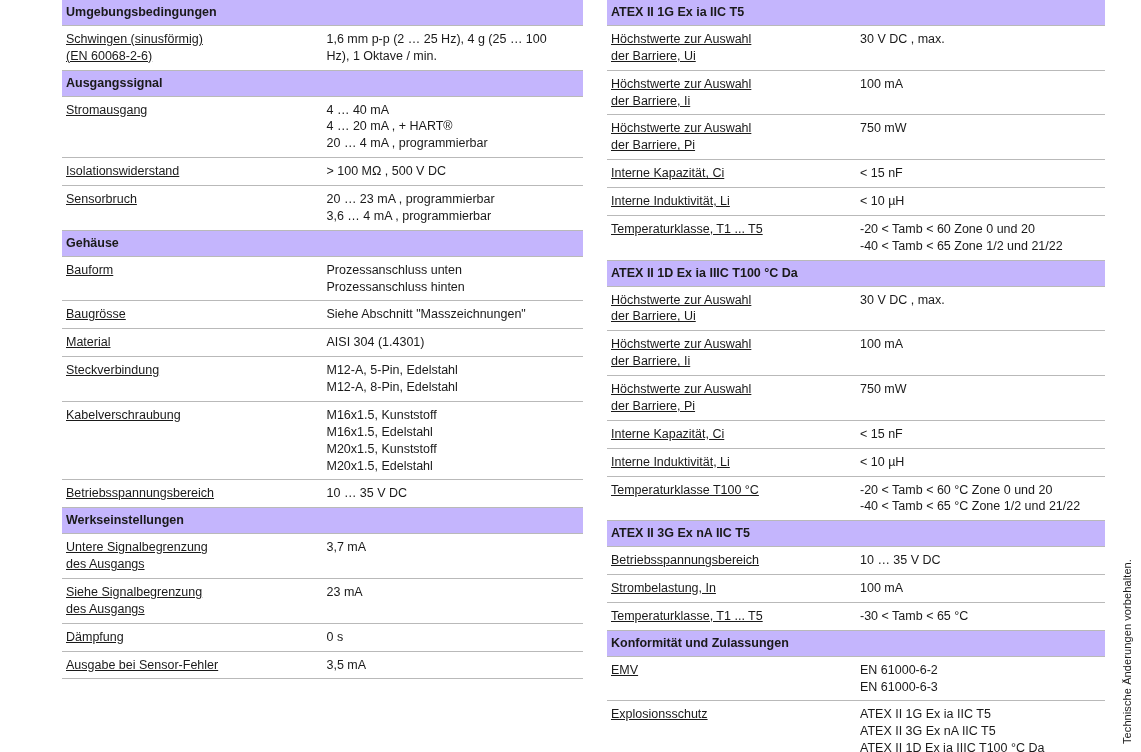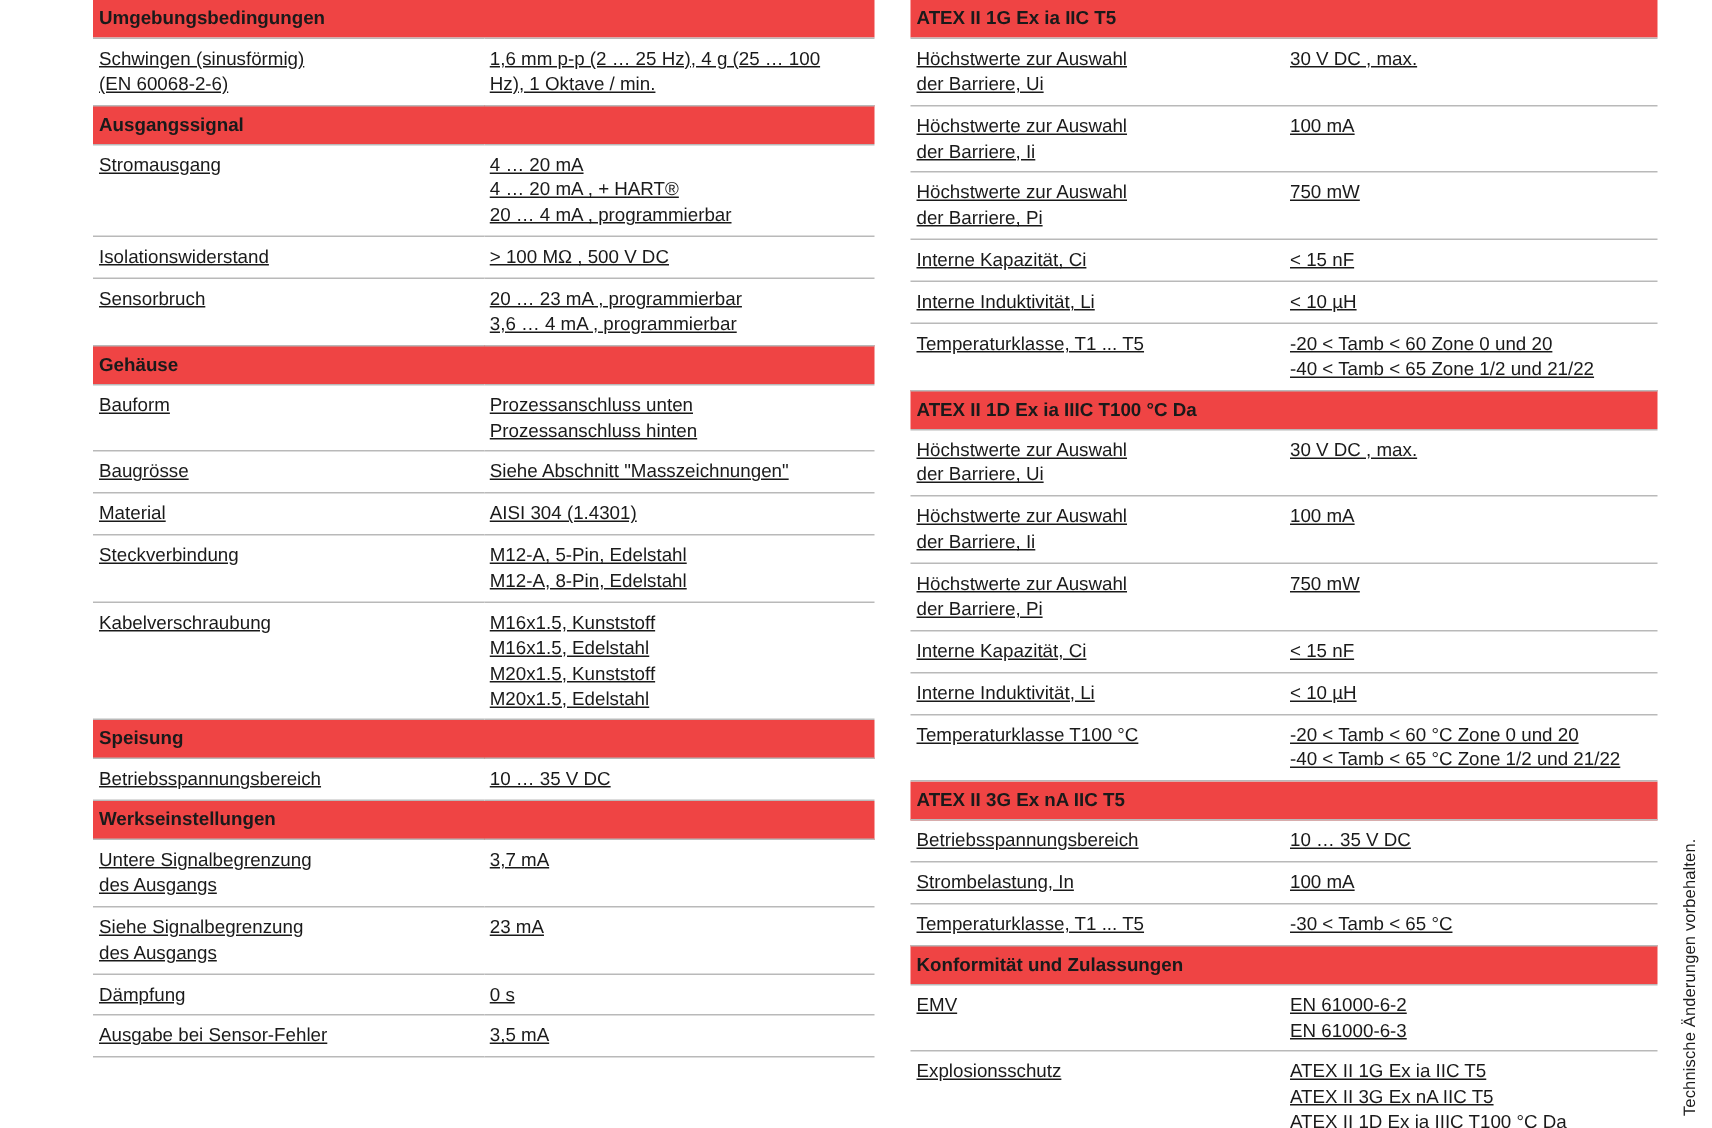--- a/index.html
+++ b/index.html
@@ -45,35 +45,34 @@
     border-collapse: collapse;
     table-layout: fixed;
   }
   table.spec td {
     vertical-align: top;
     padding: 5px 4px 5px 4px;
     border-bottom: 1px solid #b9b9b9;
     line-height: 1.35;
   }
   tr.section td {
-    background: #ef4444;
+    background: #c4b5fd;
     font-weight: bold;
     border-bottom: 1px solid #b9b9b9;
     padding: 4px 4px 4px 4px;
   }
   tr.row td.label {
     width: 42%;
     text-decoration: underline;
   }
   .col-right tr.row td.label {
     width: 45%;
   }
   tr.row td.value {
     width: 58%;
-    text-decoration: underline;
   }
   .col-right tr.row td.value {
     width: 55%;
   }
   .multi span {
     display: block;
   }
   .sidenote {
     position: absolute;
     right: 2px;
@@ -109,21 +108,21 @@
               </td>
             </tr>
             <tr class="section">
               <td colspan="2">Ausgangssignal</td>
             </tr>
             <tr class="row">
               <td class="label multi">
                 <span>Stromausgang</span>
               </td>
               <td class="value multi">
-                <span>4 … 20 mA</span>
+                <span>4 … 40 mA</span>
                 <span>4 … 20 mA , + HART®</span>
                 <span>20 … 4 mA , programmierbar</span>
               </td>
             </tr>
             <tr class="row">
               <td class="label multi">
                 <span>Isolationswiderstand</span>
               </td>
               <td class="value multi">
                 <span>&gt; 100 MΩ , 500 V DC</span>
@@ -178,23 +177,20 @@
             <tr class="row">
               <td class="label multi">
                 <span>Kabelverschraubung</span>
               </td>
               <td class="value multi">
                 <span>M16x1.5, Kunststoff</span>
                 <span>M16x1.5, Edelstahl</span>
                 <span>M20x1.5, Kunststoff</span>
                 <span>M20x1.5, Edelstahl</span>
               </td>
-            </tr>
-            <tr class="section">
-              <td colspan="2">Speisung</td>
             </tr>
             <tr class="row">
               <td class="label multi">
                 <span>Betriebsspannungsbereich</span>
               </td>
               <td class="value multi">
                 <span>10 … 35 V DC</span>
               </td>
             </tr>
             <tr class="section">

